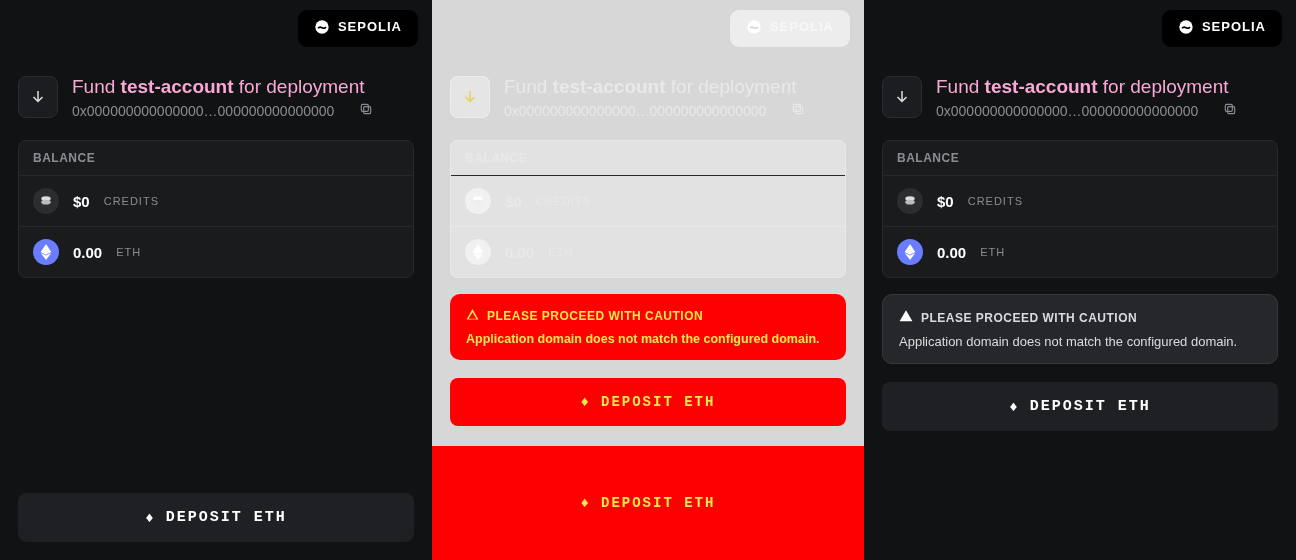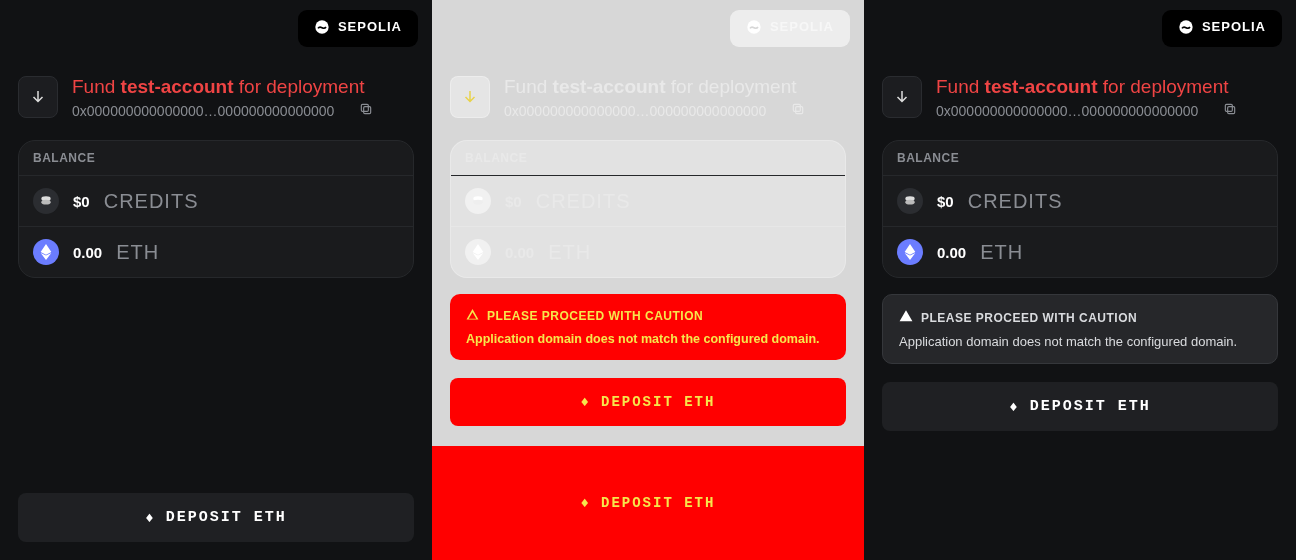--- a/index.html
+++ b/index.html
@@ -43,30 +43,30 @@
 
   .fund-row { display: flex; gap: 14px; align-items: flex-start; }
   .arrow-box {
     width: 40px; height: 42px;
     background: #1c1d20;
     border: 1px solid #2a2c30;
     border-radius: 8px;
     display: flex; align-items: center; justify-content: center;
   }
   .arrow-box svg { width: 18px; height: 18px; stroke: #ddd; }
-  .fund-text h2 { color: #ef4444; font-size: 19px; font-weight: 400; }
+  .fund-text h2 { color: #f9a8d4; font-size: 19px; font-weight: 400; }
   .fund-text h2 b { font-weight: 700; }
   .addr-row { display: flex; align-items: center; gap: 25px; margin-top: 4px; }
   .addr { color: #8a8d93; font-size: 14px; }
   .copy-icon svg { width: 14px; height: 14px; stroke: #8a8d93; fill: none; }
 
   .balance-card {
     margin-top: 20px;
     background: #1a1b1d;
-    border-radius: 17px;
+    border-radius: 8px;
     border: 1px solid #26282b;
     overflow: hidden;
   }
   .balance-hdr {
     padding: 10px 14px;
     color: #8a8d93;
     font-size: 12px;
     letter-spacing: 0.5px;
     font-weight: 600;
     border-bottom: 1px solid #26282b;
@@ -77,21 +77,21 @@
     border-bottom: 1px solid #26282b;
   }
   .bal-row:last-child { border-bottom: none; }
   .bal-icon {
     width: 26px; height: 26px; border-radius: 50%;
     background: #2b2d31;
     display: flex; align-items: center; justify-content: center;
   }
   .bal-icon.eth { background: #6b7dff; }
   .bal-val { color: #fff; font-weight: 600; font-size: 15px; }
-  .bal-unit { color: #8a8d93; font-size: 20px; letter-spacing: 1px; }
+  .bal-unit { color: #8a8d93; font-size: 11px; letter-spacing: 1px; }
 
   .warn-box {
     margin: 18px; margin-top: 16px;
     background: #26272a;
     border: 1px solid #35373b;
     border-radius: 10px;
     padding: 14px 16px;
     color: #d9dbde;
     font-size: 13px;
   }

